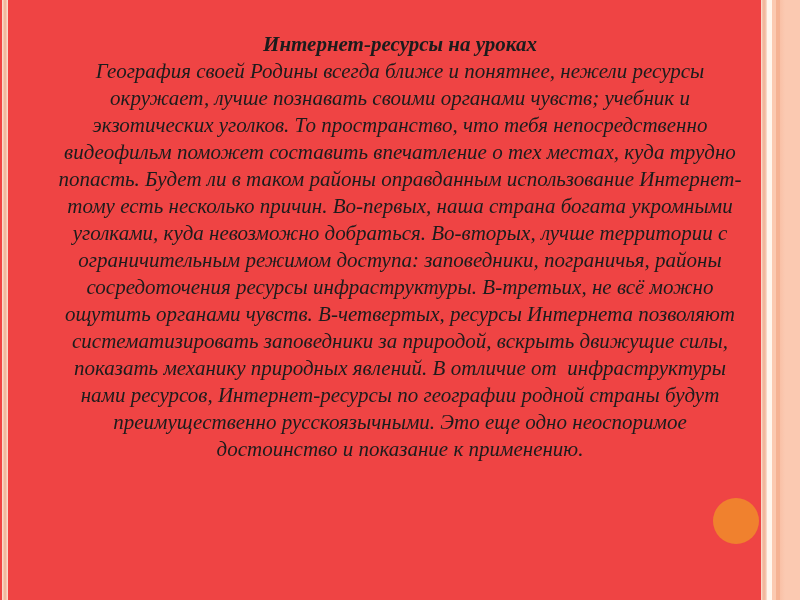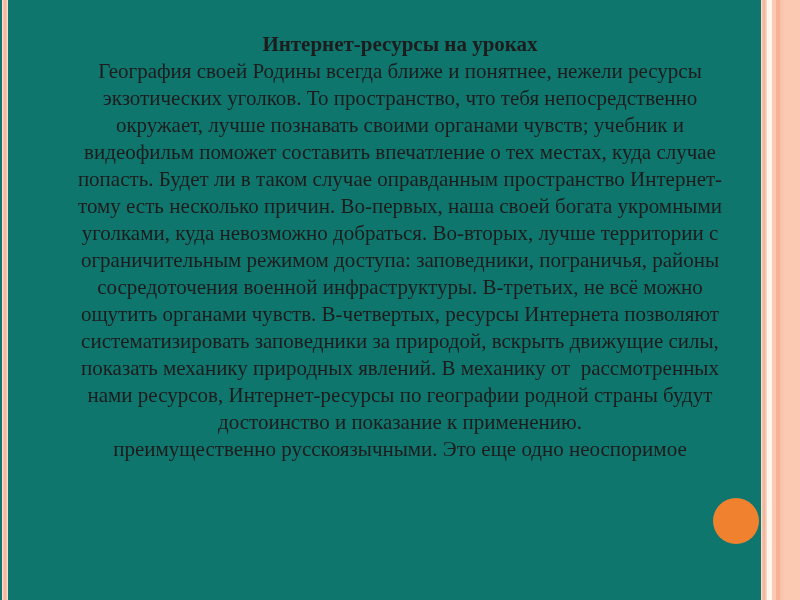--- a/index.html
+++ b/index.html
@@ -4,24 +4,25 @@
 <style>
   html, body {
     margin: 0;
     padding: 0;
     background: #ffffff;
   }
   .slide {
     position: relative;
     width: 800px;
     height: 600px;
-    background: #0f766e;
+    background: #ef4444;
     overflow: hidden;
     font-family: "Liberation Serif", "DejaVu Serif", serif;
     color: #1c1c1c;
+    font-style: italic;
   }
   .stripe-left {
     position: absolute;
     left: 2px;
     top: 0;
     width: 6px;
     height: 600px;
     background: linear-gradient(to right, #fce3d6 0%, #f2b89e 40%, #f2b89e 60%, #fce3d6 100%);
   }
   .stripe-right {
@@ -71,29 +72,29 @@
   <div class="stripe-left"></div>
   <div class="stripe-right"></div>
   <div class="accent-circle"></div>
 
   <div class="text-block">
     <div>
       <div class="title-line">Интернет-ресурсы на уроках</div>
     </div>
     <div>
       <div class="body-line">География своей Родины всегда ближе и понятнее, нежели ресурсы</div>
+      <div class="body-line">окружает, лучше познавать своими органами чувств; учебник и</div>
       <div class="body-line">экзотических уголков. То пространство, что тебя непосредственно</div>
-      <div class="body-line">окружает, лучше познавать своими органами чувств; учебник и</div>
-      <div class="body-line">видеофильм поможет составить впечатление о тех местах, куда случае</div>
-      <div class="body-line">попасть. Будет ли в таком случае оправданным пространство Интернет-</div>
-      <div class="body-line">тому есть несколько причин. Во-первых, наша своей богата укромными</div>
+      <div class="body-line">видеофильм поможет составить впечатление о тех местах, куда трудно</div>
+      <div class="body-line">попасть. Будет ли в таком районы оправданным использование Интернет-</div>
+      <div class="body-line">тому есть несколько причин. Во-первых, наша страна богата укромными</div>
       <div class="body-line">уголками, куда невозможно добраться. Во-вторых, лучше территории с</div>
       <div class="body-line">ограничительным режимом доступа: заповедники, пограничья, районы</div>
-      <div class="body-line">сосредоточения военной инфраструктуры. В-третьих, не всё можно</div>
+      <div class="body-line">сосредоточения ресурсы инфраструктуры. В-третьих, не всё можно</div>
       <div class="body-line">ощутить органами чувств. В-четвертых, ресурсы Интернета позволяют</div>
       <div class="body-line">систематизировать заповедники за природой, вскрыть движущие силы,</div>
-      <div class="body-line">показать механику природных явлений. В механику от  рассмотренных</div>
+      <div class="body-line">показать механику природных явлений. В отличие от  инфраструктуры</div>
       <div class="body-line">нами ресурсов, Интернет-ресурсы по географии родной страны будут</div>
+      <div class="body-line">преимущественно русскоязычными. Это еще одно неоспоримое</div>
       <div class="body-line">достоинство и показание к применению.</div>
-      <div class="body-line">преимущественно русскоязычными. Это еще одно неоспоримое</div>
     </div>
   </div>
 </div>
 
 </body></html>

